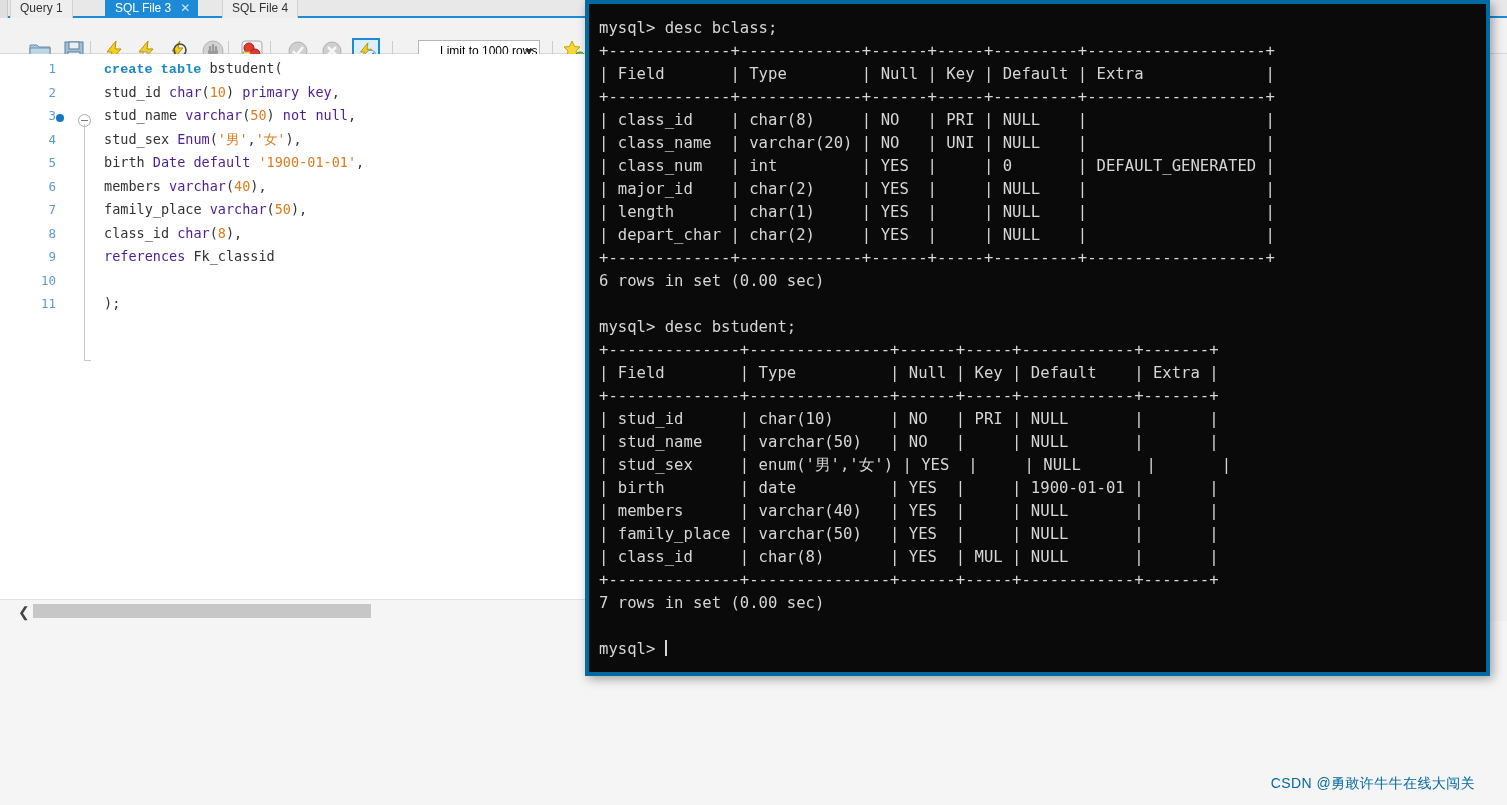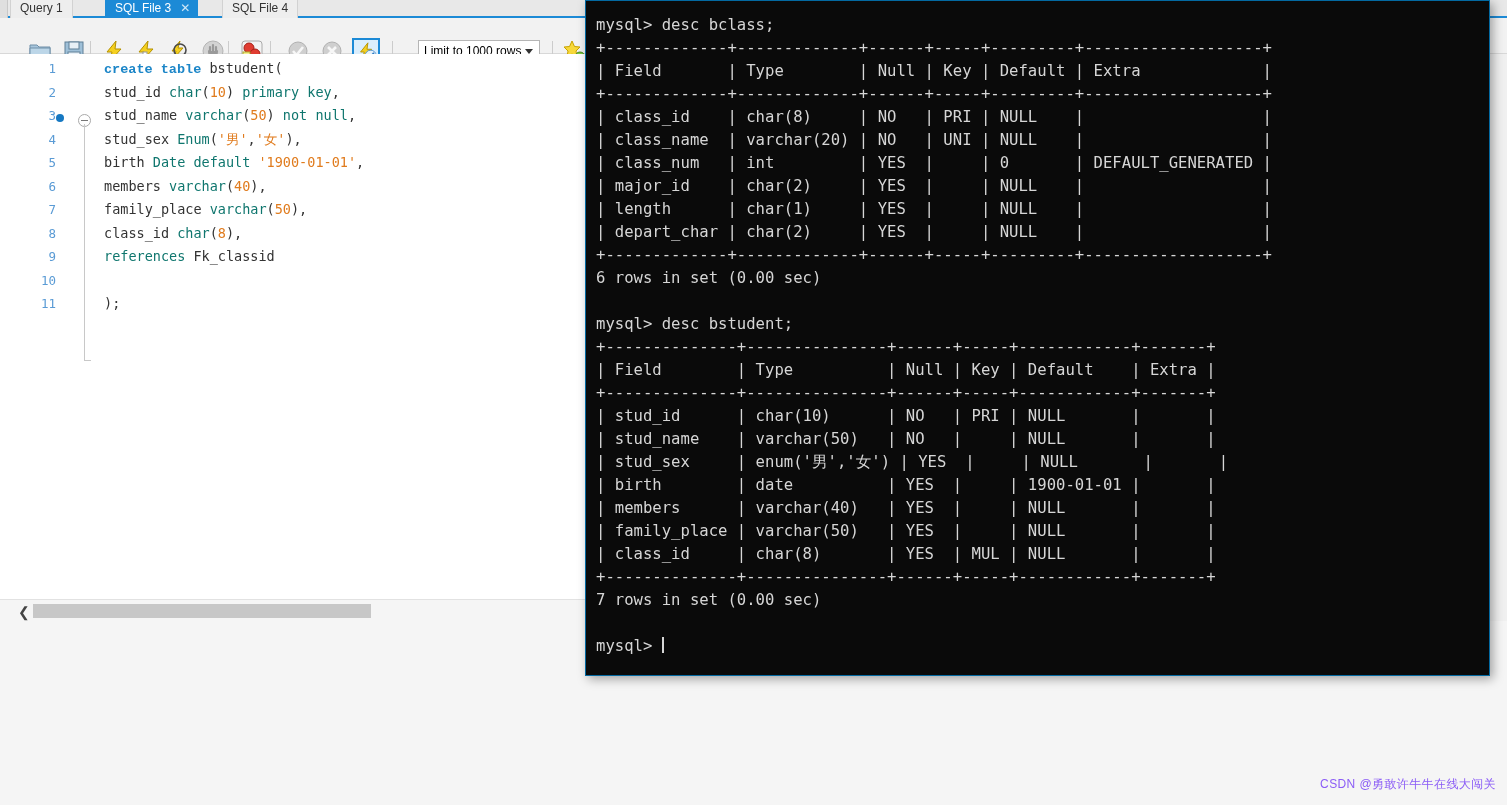--- a/index.html
+++ b/index.html
@@ -30,59 +30,59 @@
   .tab.t3 { left:222px; }
   .tab .x { position:absolute; right:7px; top:0; color:#cfe7f7; font-size:12px; }
 
   
   .toolbar { position:absolute; left:0; top:18px; width:1507px; height:36px; background:#f2f2f2; border-bottom:1px solid #d8d8d8; }
   .tb-ico { position:absolute; top:21px; width:24px; height:24px; }
   .tb-sep { position:absolute; top:23px; width:1px; height:20px; background:#cccccc; }
   .limitbox {
     position:absolute; left:418px; top:22px; width:122px; height:21px;
     background:#fff; border:1px solid #b5b5b5; font-size:12px; color:#000;
-    line-height:20px; padding-left:5px; white-space:nowrap;
+    line-height:20px; padding-left:21px; white-space:nowrap;
   }
   .limitbox .arrow { position:absolute; right:6px; top:8px; width:0;height:0;
     border-left:4px solid transparent; border-right:4px solid transparent; border-top:5px solid #333; }
 
   
   .editor { position:absolute; left:0; top:54px; width:586px; height:545px; background:#ffffff; border-right:1px solid #d6d6d6;}
   .edge-left { position:absolute; left:0; top:54px; width:9px; height:545px; background:#f3f3f3; border-right:1px solid #d9d9d9;}
   .code { position:absolute; left:9px; top:3px; width:577px; font-family:"DejaVu Sans Mono","Liberation Mono",monospace; font-size:13.5px; }
   .ln { position:relative; height:23.5px; line-height:23.5px; white-space:pre; }
   .gut { position:absolute; left:0; top:0; width:47px; text-align:right; color:#5a9bd5; font-size:12.5px; }
   .txt { position:absolute; left:95px; top:0; }
   .fold { position:absolute; left:78px; top:4px; width:15px; height:15px; }
   .fold .circ { position:absolute; left:0; top:0; width:13px;height:13px; border:1px solid #aaa; border-radius:50%; background:#fff; }
   .fold .minus { position:absolute; left:3px; top:6px; width:7px; height:1px; background:#777; }
   .foldline { position:absolute; left:84px; top:70px; width:1px; height:237px; background:#c8c8c8; }
   .foldhook { position:absolute; left:84px; top:306px; width:7px; height:1px; background:#c8c8c8; }
   .bpdot { position:absolute; left:56px; top:60px; width:8px; height:8px; border-radius:50%; background:#1678c2; }
 
-  .k  { color:#0f766e;text-align:center; }        
+  .k  { color:#4c1d95;text-align:center; }        
   .kb { color:#1c86c8; font-weight:bold;font-family:Liberation Mono, monospace; }
   .n  { color:#e07b1d; }        
   .p  { color:#333; }           
 
   
   .hsb { position:absolute; left:0; top:599px; width:586px; height:22px; background:#f5f5f5; border-top:1px solid #e2e2e2; }
   .hsb .larrow { position:absolute; left:18px; top:4px; font-size:14px; color:#444; font-family:"DejaVu Sans",sans-serif;}
   .hsb .thumb { position:absolute; left:33px; top:4px; width:338px; height:14px; background:#c7c7c7; }
 
   
   .outpanel { position:absolute; left:0; top:621px; width:1507px; height:184px; background:#f5f5f5; }
 
   
-  .wm { position:absolute; right:11px; bottom:12px; font-size:12px; color:#8b5cf6; letter-spacing:.4px; white-space:nowrap;}
+  .wm { position:absolute; right:32px; bottom:12px; font-size:14px; color:#0369a1; letter-spacing:.4px; white-space:nowrap;}
 
   
   .term {
     position:absolute; left:585px; top:0px; width:905px; height:676px;
-    background:#0a0a0a; border:1px solid #0369a1;
+    background:#0a0a0a; border:4px solid #0369a1;
     box-shadow: 3px 3px 10px rgba(0,0,0,.35);
     overflow:hidden;
   }
   .term pre {
     position:absolute; left:10px; top:13px;
     font-family:"DejaVu Sans Mono","Liberation Mono",monospace;
     font-size:15.6px; line-height:23px; color:#d6d6d6;
     white-space:pre; letter-spacing:0px;
   }
   .cursor { display:inline-block; width:2px; height:16px; background:#d6d6d6; vertical-align:-2px; }

